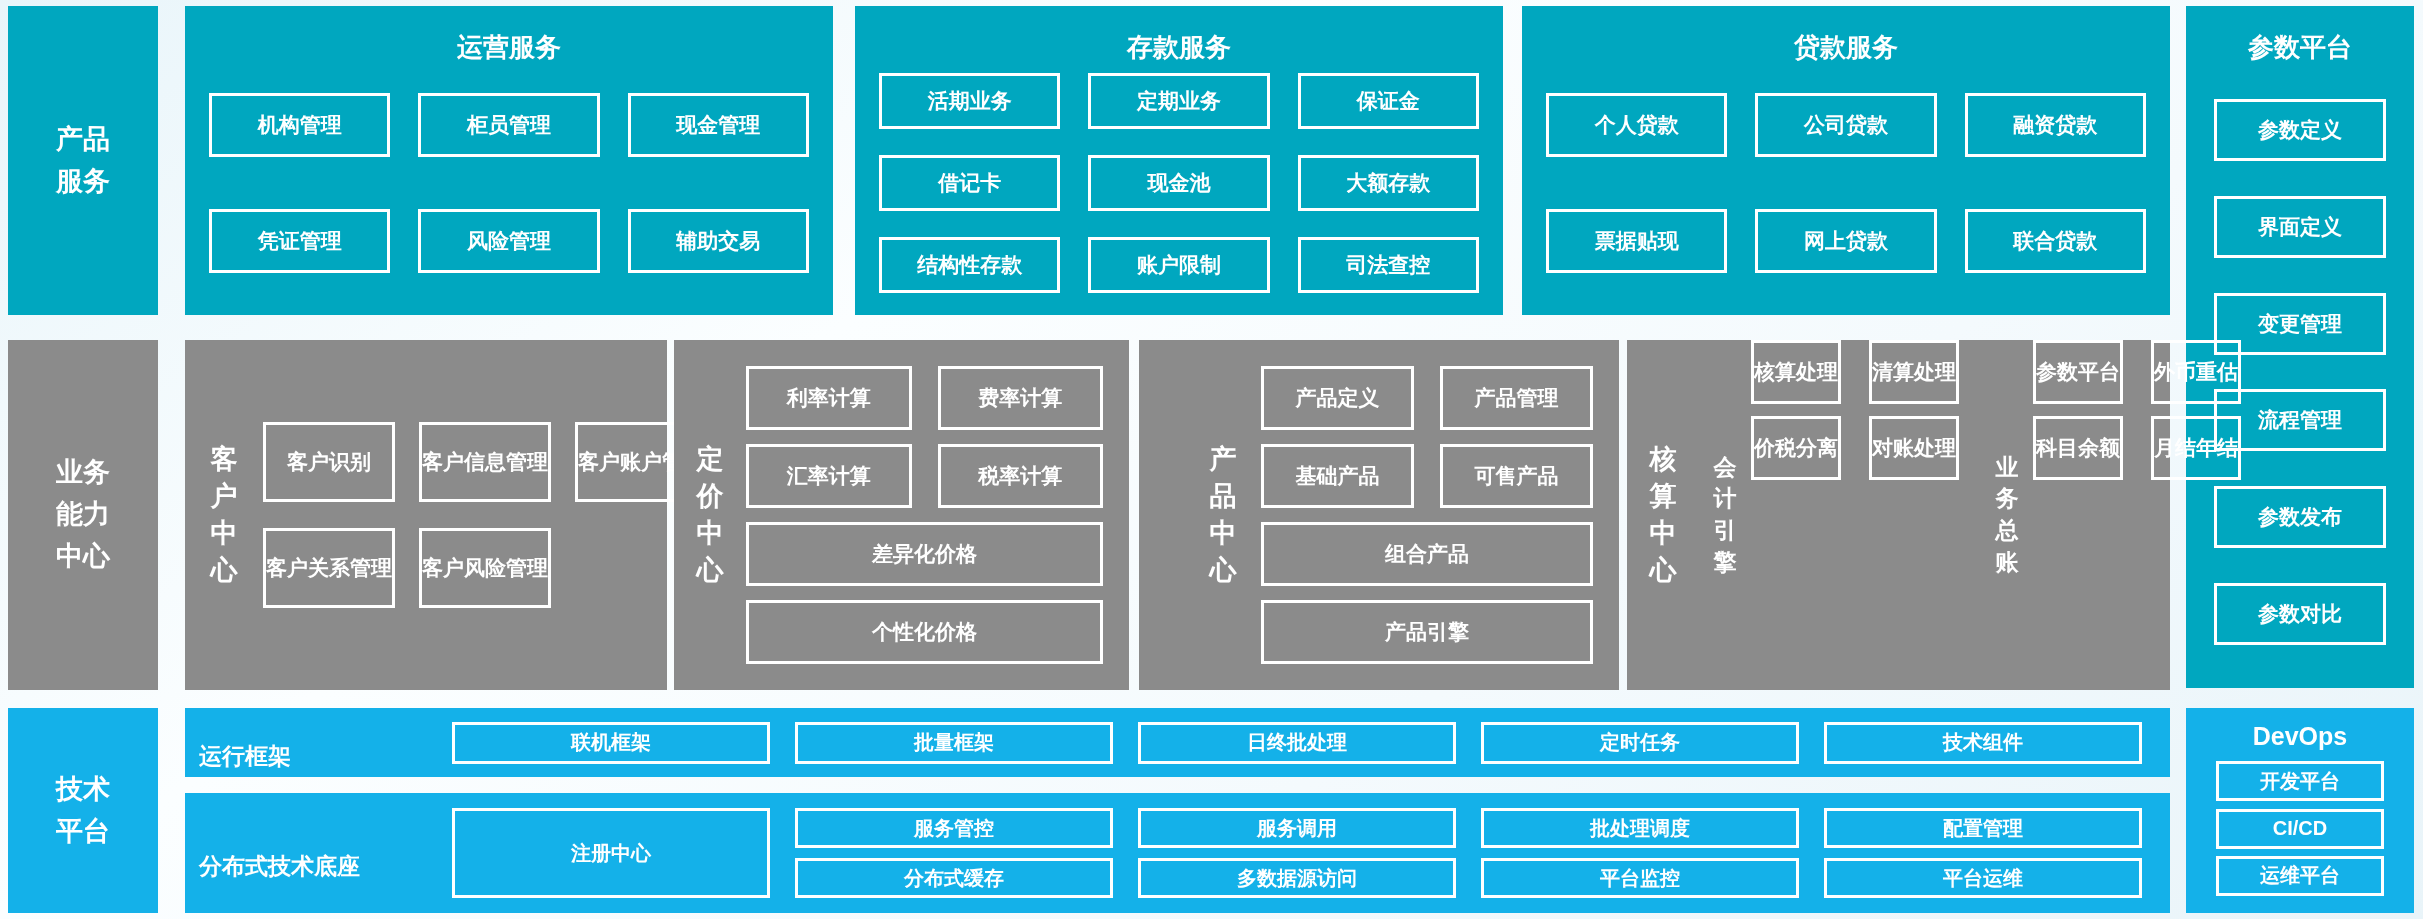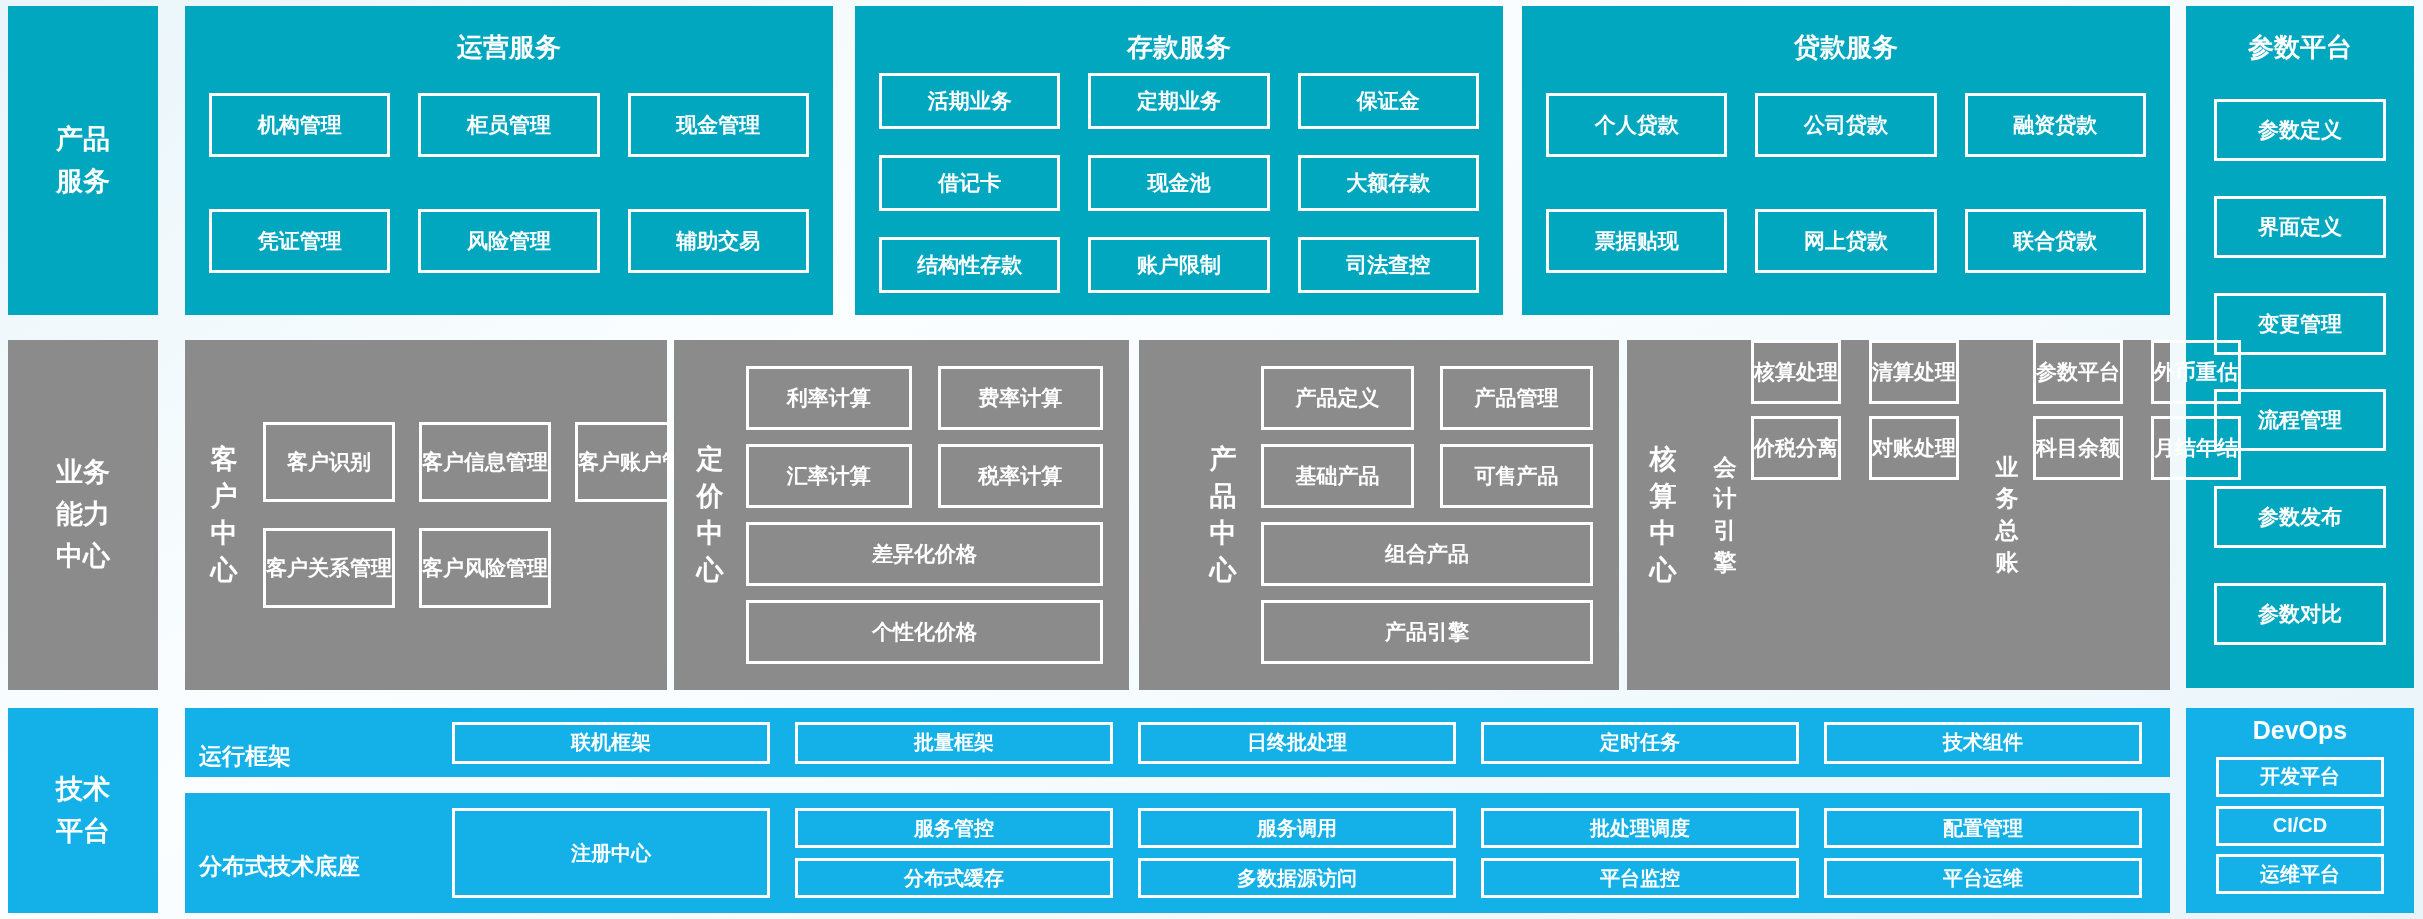--- a/index.html
+++ b/index.html
@@ -219,21 +219,21 @@
       <div class="box" style="grid-column:4;grid-row:1;">批处理调度</div>
       <div class="box" style="grid-column:5;grid-row:1;">配置管理</div>
       <div class="box" style="grid-column:2;grid-row:2;">分布式缓存</div>
       <div class="box" style="grid-column:3;grid-row:2;">多数据源访问</div>
       <div class="box" style="grid-column:4;grid-row:2;">平台监控</div>
       <div class="box" style="grid-column:5;grid-row:2;">平台运维</div>
     </div>
   </div>
 
   <div class="block blue section" style="left:2186px;top:708px;width:228px;height:205px;">
-    <div class="section-title" style="padding-top:8px;height:32px;font-size:25px;">DevOps</div>
+    <div class="section-title" style="padding-top:14px;height:32px;font-size:25px;">DevOps</div>
     <div class="devops-stack">
       <div class="box">开发平台</div>
       <div class="box">CI/CD</div>
       <div class="box">运维平台</div>
     </div>
   </div>
 
 </div>
 
 </body></html>

